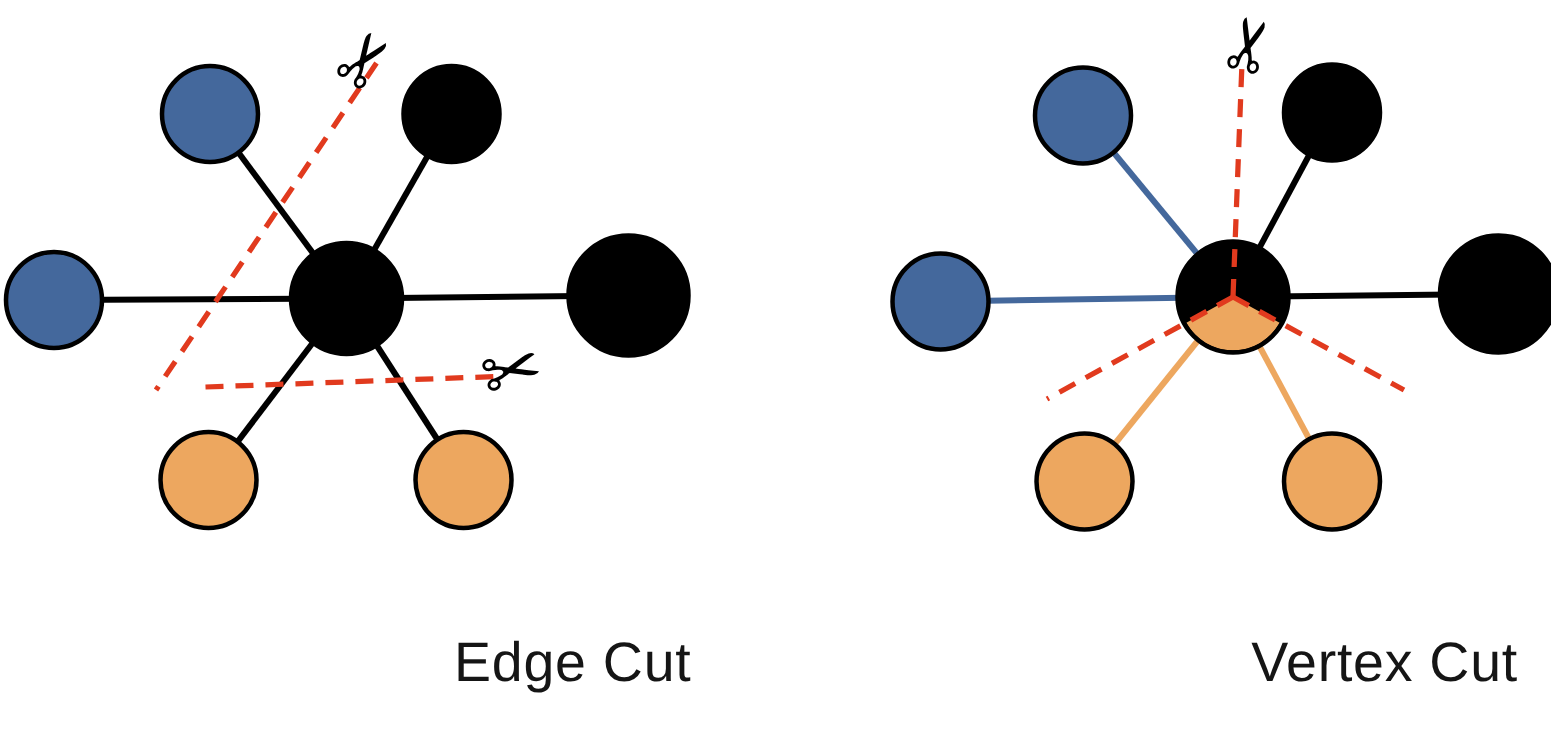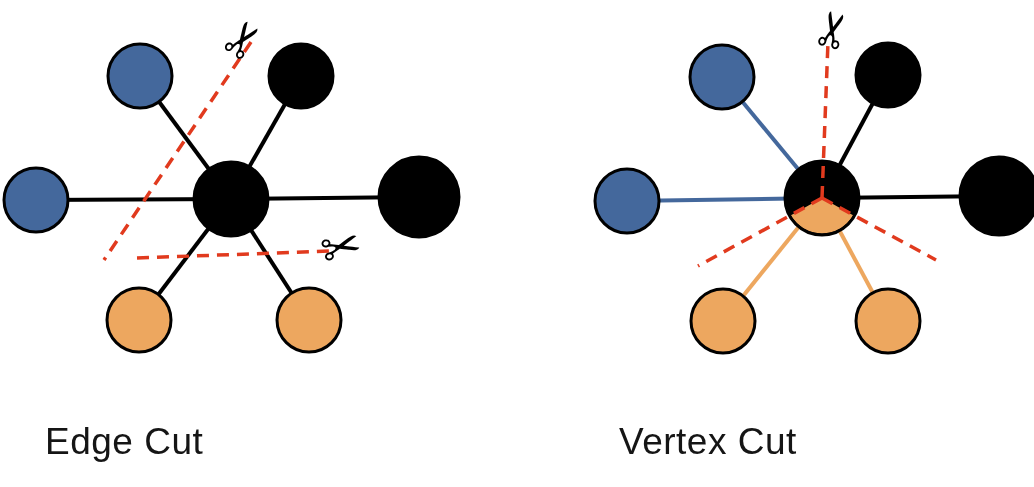--- a/index.html
+++ b/index.html
@@ -16,30 +16,29 @@
     left: 0; top: 0;
     width: 1034px; height: 487px;
   }
   svg.scene text.scissors {
     font-family: "DejaVu Sans", sans-serif;
   }
   .caption {
     position: absolute;
     top: 421px;
     width: 460px;
-    text-align: left;
+    text-align: right;
     font-size: 37px;
     font-weight: 400;
     letter-spacing: 0.5px;
     color: #151515;
     font-family: "Liberation Sans", sans-serif;
-    padding-left: 44px;
   }
   #caption-edge-cut { left: 1px; }
-  #caption-vertex-cut { left: 575px; }
+  #caption-vertex-cut { left: 552px; }
 </style>
 </head>
 <body>
 
 <div class="stage">
   <svg id="scene" class="scene" viewBox="0 0 1034 487">
       <g>
         <line x1="231" y1="199" x2="140" y2="76" stroke="#000000" stroke-width="4"></line>
         <line x1="231" y1="199" x2="301" y2="76" stroke="#000000" stroke-width="4"></line>
         <line x1="231" y1="199" x2="36" y2="200" stroke="#000000" stroke-width="4"></line>

